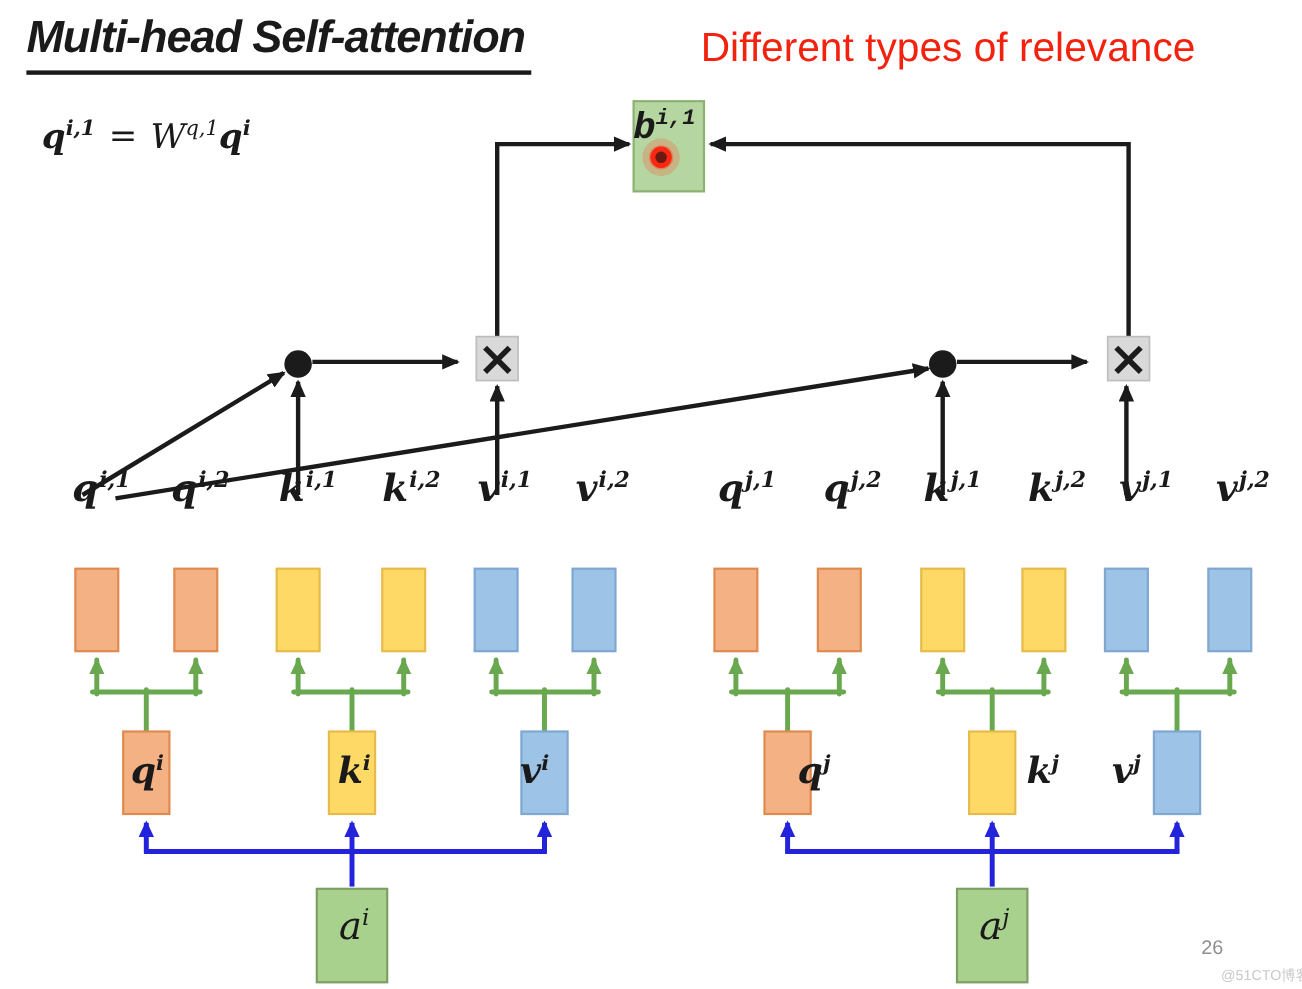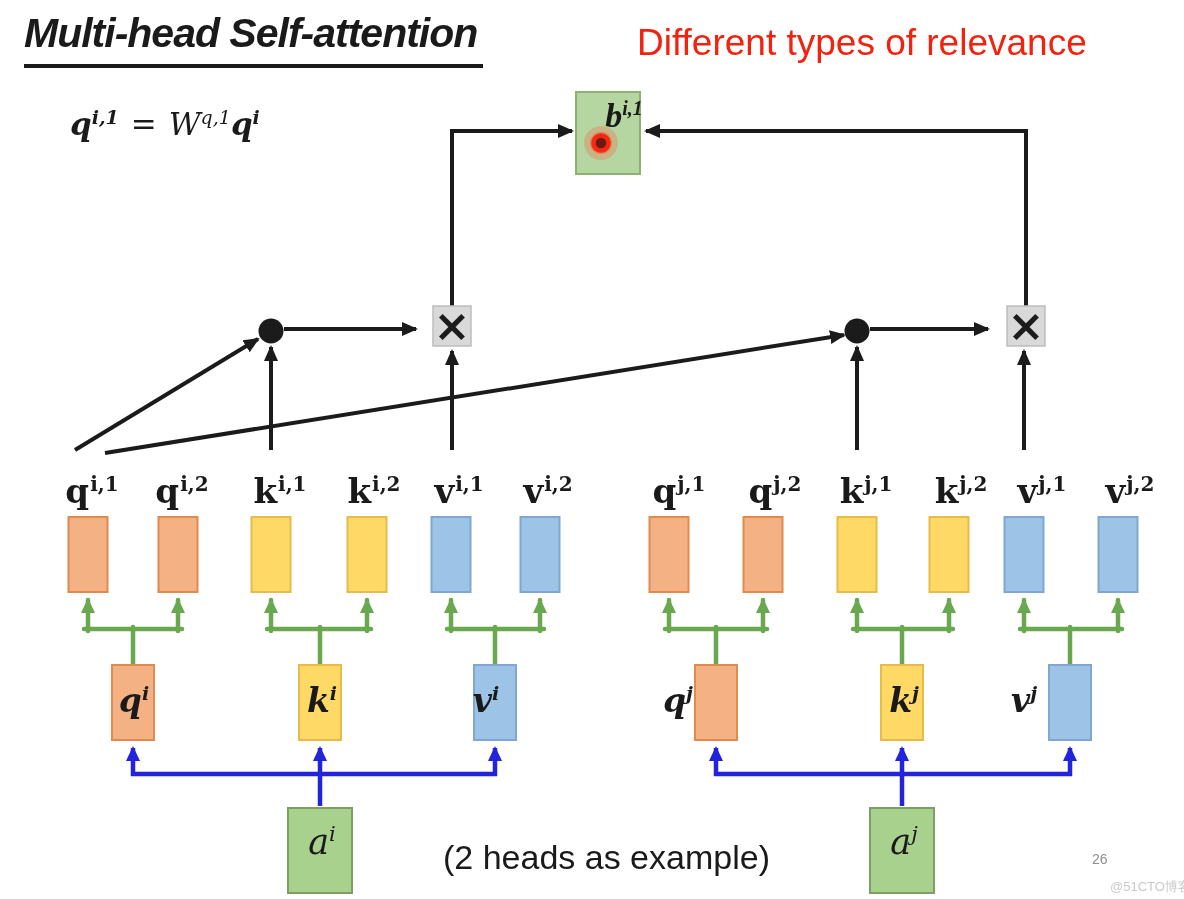--- a/index.html
+++ b/index.html
@@ -22,39 +22,39 @@
   #ah-green path{fill:var(--arrow_green);}
   #ah-blue path{fill:var(--arrow_blue);}
   .dotnode{fill:var(--arrow_black);}
   .times-glyph{font:bold 44px "DejaVu Sans",sans-serif;fill:#1c1c1c;}
 
   
   .ov{position:absolute;white-space:nowrap;color:#1a1a1a;}
   .title{left:24px;top:10px;font-size:41px;font-weight:bold;font-style:italic;
          letter-spacing:-1px;border-bottom:4px solid #1a1a1a;padding:0 6px 7px 0;}
   .subtitle{left:637px;top:22px;font-size:37px;color:var(--subtitle_red);}
-  .mathtxt{font-family:"DejaVu Serif",serif;font-weight:bold;font-style:italic;font-size:31px;margin-left:32px;}
+  .mathtxt{font-family:"DejaVu Serif",serif;font-weight:bold;font-style:italic;font-size:31px;}
   .mathtxt sup{font-size:19px;}
   .mathtxt .eq{font-weight:normal;font-style:normal;margin:0 12px;}
   .mathtxt .w{font-weight:normal;}
   .mathtxt .w ~ sup.ws{font-weight:normal;}
-  .vlab{top:471px;transform:translateX(-50%);font-family:"DejaVu Serif",serif;
-        font-weight:bold;font-size:34px;}
+  .vlab{top:424px;transform:translateX(-50%);font-family:"DejaVu Serif",serif;
+        font-weight:bold;font-style:italic;font-size:34px;}
   .vlab sup{font-size:20px;margin-left:1px;}
   .mlab{top:681px;transform:translateX(-50%);font-family:"DejaVu Serif",serif;
         font-weight:bold;font-style:italic;font-size:33px;}
   .mlab sup{font-size:19px;}
   .alab{top:822px;transform:translateX(-50%);font-family:"DejaVu Serif",serif;
         font-weight:normal;font-style:italic;font-size:35px;}
   .alab sup{font-size:21px;}
-  .blab{left:604px;top:97px;transform:translateX(-50%);font-family:Liberation Serif, serif;
-        font-weight:bold;font-style:italic;font-size:34px;margin-left:20px;}
+  .blab{left:604px;top:97px;transform:translateX(-50%);font-family:Liberation Mono, monospace;
+        font-weight:bold;font-style:italic;font-size:34px;}
   .blab sup{font-size:20px;}
   .caption{left:443px;top:838px;font-size:34px;}
-  .pagenum{left:1092px;top:851px;font-size:14px;color:#8f8f8f;}
+  .pagenum{left:1092px;top:851px;font-size:18px;color:#8f8f8f;}
   .watermark{left:1110px;top:878px;font-size:13px;color:#c9c9c9;}
 </style>
 </head>
 <body>
 
 <div id="slide">
 
   <svg id="diagram" width="1184" height="899" viewBox="0 0 1184 899">
     <defs>
       <marker id="ah-black" markerWidth="17" markerHeight="15" refX="14" refY="7" orient="auto" markerUnits="userSpaceOnUse">
@@ -191,25 +191,24 @@
   <div class="ov vlab" style="left:679px"><span>q</span><sup>j,1</sup></div>
   <div class="ov vlab" style="left:775px"><span>q</span><sup>j,2</sup></div>
   <div class="ov vlab" style="left:866px"><span>k</span><sup>j,1</sup></div>
   <div class="ov vlab" style="left:961px"><span>k</span><sup>j,2</sup></div>
   <div class="ov vlab" style="left:1042px"><span>v</span><sup>j,1</sup></div>
   <div class="ov vlab" style="left:1130px"><span>v</span><sup>j,2</sup></div>
 
   <div class="ov mlab" style="left:134px"><span>q</span><sup>i</sup></div>
   <div class="ov mlab" style="left:322px"><span>k</span><sup>i</sup></div>
   <div class="ov mlab" style="left:486px"><span>v</span><sup>i</sup></div>
-  <div class="ov mlab" style="left:678px"><span>q</span><sup>j</sup></div>
-  <div class="ov mlab" style="left:904px"><span>k</span><sup>j</sup></div>
+  <div class="ov mlab" style="left:740px"><span>q</span><sup>j</sup></div>
+  <div class="ov mlab" style="left:948px"><span>k</span><sup>j</sup></div>
   <div class="ov mlab" style="left:1024px"><span>v</span><sup>j</sup></div>
 
   <div class="ov alab" style="left:322px"><span>a</span><sup>i</sup></div>
   <div class="ov alab" style="left:904px"><span>a</span><sup>j</sup></div>
 
   <div class="ov blab"><span>b</span><sup>i,1</sup></div>
 
-  <div class="ov caption">(2 heads as example)</div>
   <div class="ov pagenum">26</div>
   <div class="ov watermark">@51CTO博客</div>
 </div>
 
 </body></html>

